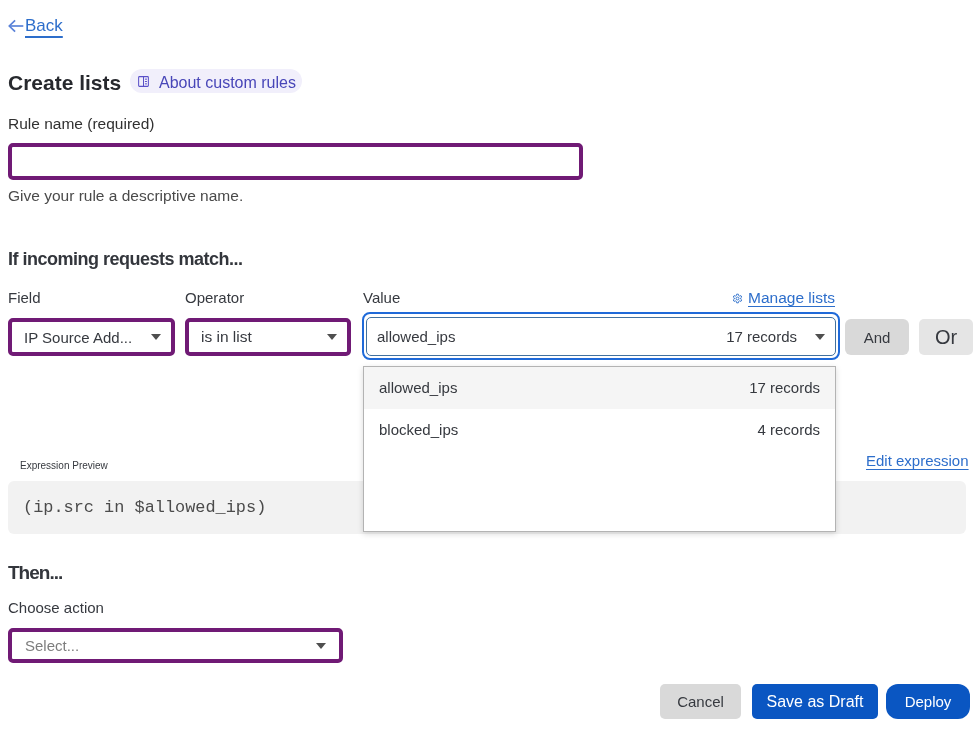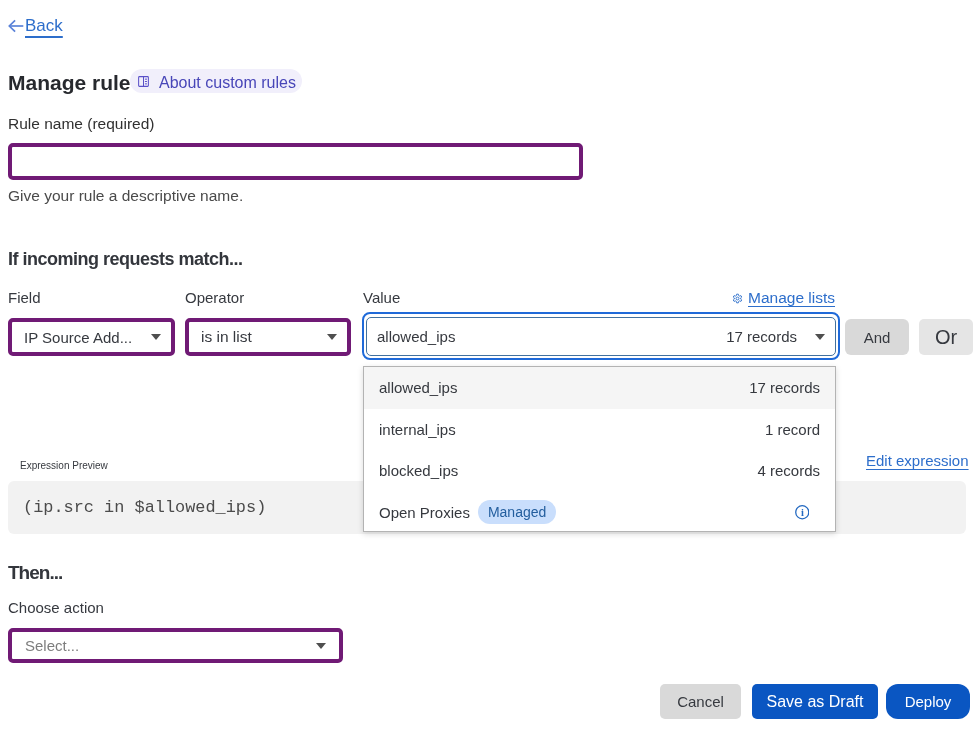--- a/index.html
+++ b/index.html
@@ -14,21 +14,21 @@
 </head>
 <body>
 
 <div class="abs" style="left:8px; top:16px; font-size:17px; color:#2d6ecb;">
   <svg width="16" height="14" viewBox="0 0 16 14" style="vertical-align:-2px; margin-right:1px;">
     <path d="M1.3 7 H15.3" stroke="#5b83d9" stroke-width="1.7" fill="none"></path>
     <path d="M7.1 1.3 L1.3 7 L7.1 12.7" stroke="#5b83d9" stroke-width="1.7" fill="none"></path>
   </svg><span style="text-decoration:underline; text-underline-offset:5px; text-decoration-thickness:1.5px;text-align:right;">Back</span>
 </div>
 
-<div class="abs" style="left:8px; top:71px; font-size:21px; font-weight:bold; color:#27292e;">Manage rule</div>
+<div class="abs" style="left:8px; top:71px; font-size:21px; font-weight:bold; color:#27292e;">Create lists</div>
 <div class="abs" style="left:130px; top:69px; width:172px; height:24px; background:#f1effb; border-radius:12px; display:flex; align-items:center; padding-left:7.5px;">
   <svg width="11" height="11" viewBox="0 0 14 14">
     <g fill="none" stroke="#5a50c8" stroke-width="1.3">
       <rect x="0.8" y="0.8" width="12.4" height="12.4" rx="1"></rect>
       <line x1="7" y1="0.8" x2="7" y2="13.2"></line>
       <line x1="8.8" y1="4" x2="11.4" y2="4"></line>
       <line x1="8.8" y1="7" x2="11.4" y2="7"></line>
       <line x1="8.8" y1="10" x2="11.4" y2="10"></line>
     </g>
   </svg>
@@ -77,34 +77,22 @@
 <div class="abs" style="left:8px; top:481px; width:958px; height:53px; background:#f2f2f2; border-radius:6px; display:flex; align-items:center; padding:0 15px;">
   <span style="font-family:'Liberation Mono', monospace; font-size:16.9px; color:#4b4b4b;">(ip.src in $allowed_ips)</span>
 </div>
 
 <div class="abs" style="left:363px; top:366px; width:473px; height:166px; background:#fff; border:1px solid #b3b3b3; box-shadow:0 2px 6px rgba(0,0,0,0.15);">
   <div style="height:41.5px; background:#f5f5f5; display:flex; align-items:center; padding:0 15px; font-size:15px;">
     <span>allowed_ips</span>
       <span style="margin-left:auto;">17 records</span>
   </div>
   <div style="height:41.5px; display:flex; align-items:center; padding:0 15px; font-size:15px;">
-    <span>internal_ips</span>
-      <span style="margin-left:auto;">1 record</span>
-  </div>
-  <div style="height:41.5px; display:flex; align-items:center; padding:0 15px; font-size:15px;">
     <span>blocked_ips</span>
       <span style="margin-left:auto;">4 records</span>
-  </div>
-  <div style="height:41.5px; display:flex; align-items:center; padding:0 15px; font-size:15px;">
-    <span>Open Proxies</span>
-    <span style="margin-left:8px; background:#c9defc; color:#235e9e; border-radius:12px; height:24px; display:flex; align-items:center; padding:0 10px; font-size:14px;">Managed</span>
-    <svg style="margin-left:auto; margin-right:11px;" width="14.5" height="14.5" viewBox="0 0 16 16">
-      <circle cx="8" cy="8" r="7.2" fill="none" stroke="#2268c0" stroke-width="1.4"></circle>
-      <text x="8.2" y="12.3" font-family="Liberation Serif" font-size="11.5" font-weight="bold" fill="#2268c0" text-anchor="middle">i</text>
-    </svg>
   </div>
 </div>
 
 <div class="abs" style="left:8px; top:562px; font-size:19px; letter-spacing:-1px; font-weight:bold; color:#33363c;">Then...</div>
 <div class="abs" style="left:8px; top:599px; font-size:15px;">Choose action</div>
 <div class="abs sel" style="left:8px; top:628px; width:335px; height:35px; padding:0 13px; justify-content:space-between;">
   <span style="font-size:15px; color:#7d7d7d;">Select...</span>
   <span class="caret"></span>
 </div>
 

